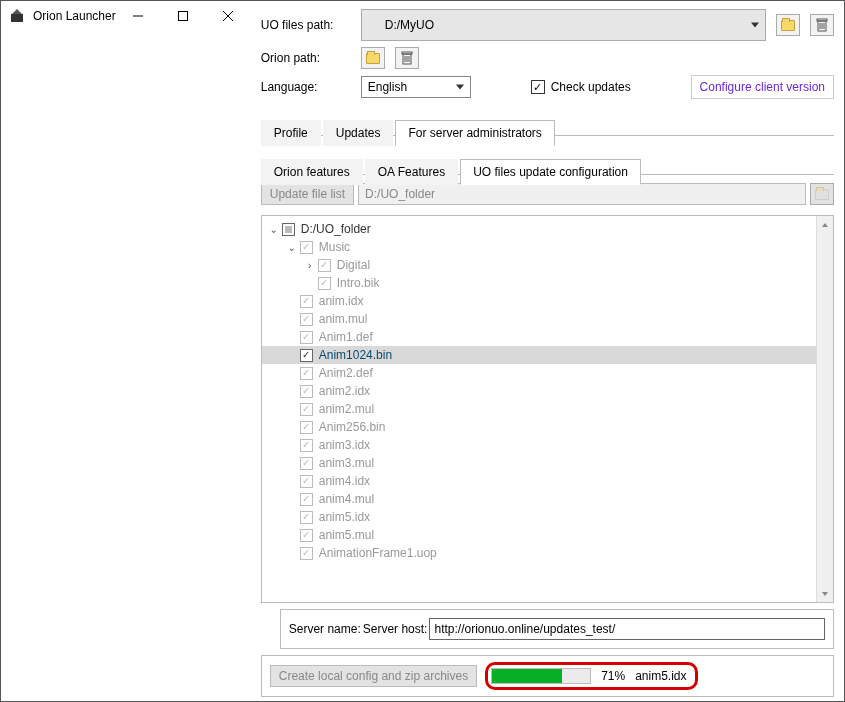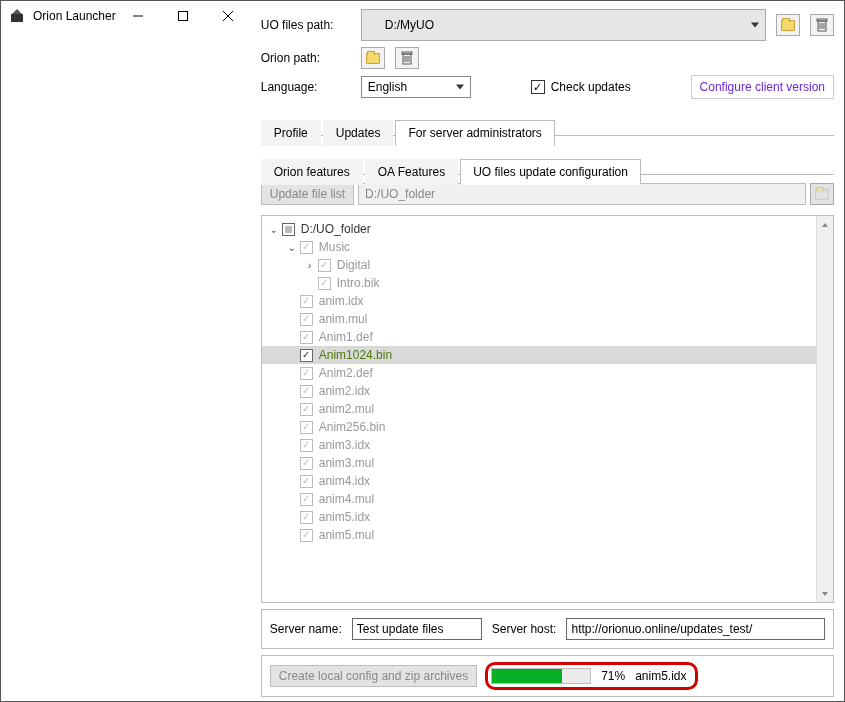--- a/index.html
+++ b/index.html
@@ -33,29 +33,29 @@
 .btn-disabled { background: #e3e3e3; color: #888; border: 1px solid #bbb; padding: 3px 8px; height: 22px; }
 .path-box { flex: 1; height: 22px; border: 1px solid #bbb; background: #f0f0f0; color: #888; display: flex; align-items: center; padding: 0 6px; }
 .tree-wrap { flex: 1; border: 1px solid #bbb; margin-top: 4px; overflow: hidden; position: relative; display: flex; min-height: 0; }
 .tree { flex: 1; overflow: hidden; padding: 4px 0; background: #fff; }
 .tree-row { display: flex; align-items: center; height: 18px; padding-left: 6px; color: #999; }
 .tree-row .spacer { display: inline-block; }
 .tree-row .expander { width: 12px; text-align: center; color: #555; font-size: 10px; cursor: pointer; }
 .tree-row .chk { width: 13px; height: 13px; border: 1px solid #bbb; margin: 0 6px 0 2px; display: inline-flex; align-items: center; justify-content: center; background: #fff; }
 .tree-row .chk.checked::after { content: "✓"; font-size: 10px; color: #bbb; line-height: 1; }
 .tree-row .chk.mixed::after { content: ""; width: 7px; height: 7px; background: #bbb; }
-.tree-row.selected { background: #d9d9d9; color: #4d7c0f; }
+.tree-row.selected { background: #d9d9d9; color: #0c4a6e; }
 .tree-row.selected .chk { border-color: #666; }
 .tree-row.selected .chk.checked::after { color: #333; }
 .tree-row.root { color: #333; }
 .tree-row.root .chk { border-color: #666; }
 .scrollbar { width: 17px; background: #f0f0f0; border-left: 1px solid #ddd; display: flex; flex-direction: column; align-items: center; }
 .sb-btn { width: 100%; height: 17px; display: flex; align-items: center; justify-content: center; }
 .sb-btn svg { width: 8px; height: 8px; }
-.bottom { border: 1px solid #bbb; padding: 8px; display: flex; align-items: center; gap: 10px; }
+.bottom { border: 1px solid #bbb; padding: 8px; display: flex; align-items: center; gap: 2px; margin-left: 19px; }
 .text-input { height: 22px; border: 1px solid #666; padding: 0 4px; background: #fff; }
 .progress-area { border: 1px solid #bbb; padding: 6px 8px; display: flex; align-items: center; gap: 8px; }
 .highlight-box { border: 3px solid #d40000; border-radius: 10px; padding: 3px 8px 3px 3px; display: flex; align-items: center; gap: 10px; }
 .progress-bar { width: 100px; height: 16px; border: 1px solid #bbb; background: #ebebeb; position: relative; }
 .progress-fill { height: 100%; background: #06b025; }
 .mid-row { display:flex; align-items:center; }
 </style>
 </head>
 <body>
 
@@ -261,39 +261,44 @@
             <span class="expander"></span>
             <span class="chk checked"></span>
             <span>anim5.idx</span>
           </div>
           <div class="tree-row">
             <span class="spacer" style="width:18px"></span>
             <span class="expander"></span>
             <span class="chk checked"></span>
             <span>anim5.mul</span>
           </div>
+          <div class="tree-row">
+            <span class="spacer" style="width:18px"></span>
+            <span class="expander"></span>
+            <span class="chk checked"></span>
+            <span>AnimationFrame1.uop</span>
+          </div>
         </div>
       <div class="scrollbar">
         <div class="sb-btn">
             <svg viewBox="0 0 8 8">
               <polygon points="4,2 7,6 1,6" fill="#888"></polygon>
             </svg>
           </div>
         <div style="flex:1"></div>
         <div class="sb-btn">
             <svg viewBox="0 0 8 8">
               <polygon points="1,2 7,2 4,6" fill="#888"></polygon>
             </svg>
           </div>
       </div>
     </div>
 
     <div class="bottom">
       <span>Server name:</span>
-      <input class="text-input" style="width: 130px;" value="Test update files">
       <span>Server host:</span>
       <input class="text-input" style="flex: 1 1 0%;" value="http://orionuo.online/updates_test/">
     </div>
 
     <div class="progress-area">
       <button class="btn-disabled">Create local config and zip archives</button>
       <div class="highlight-box">
         <div class="progress-bar">
           <div class="progress-fill" id="pfill" style="width: 71%;"></div>
         </div>

